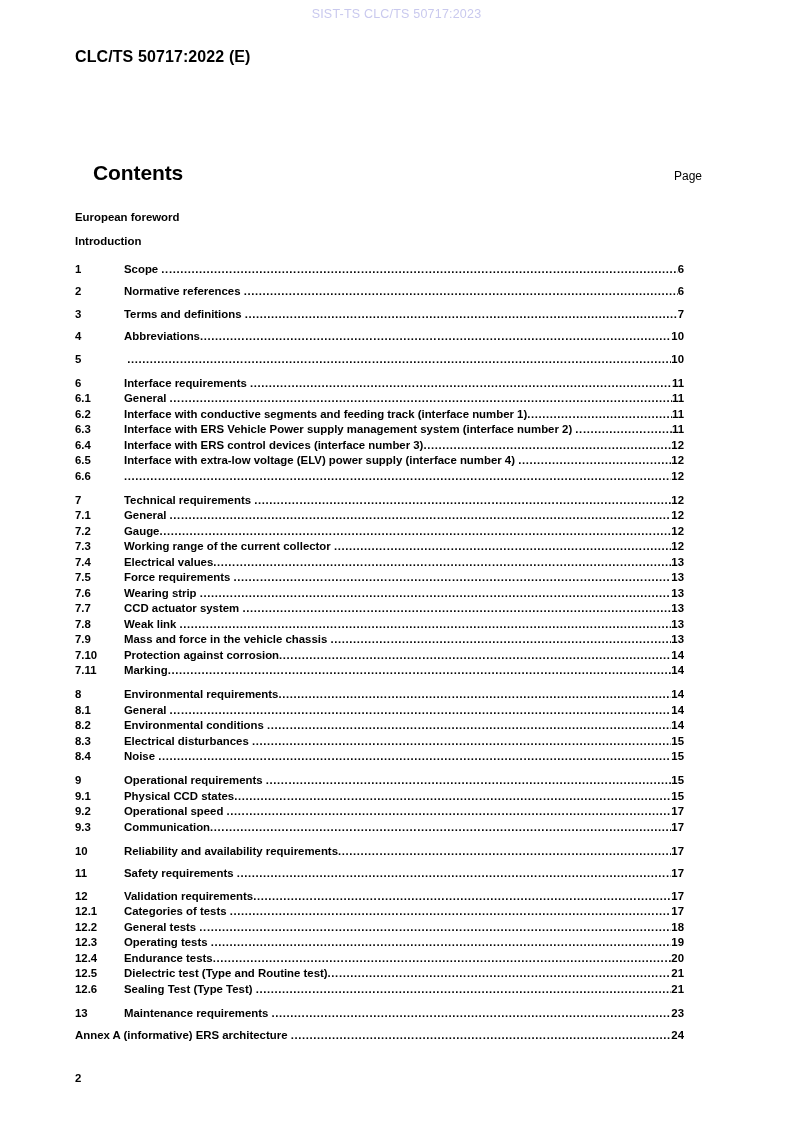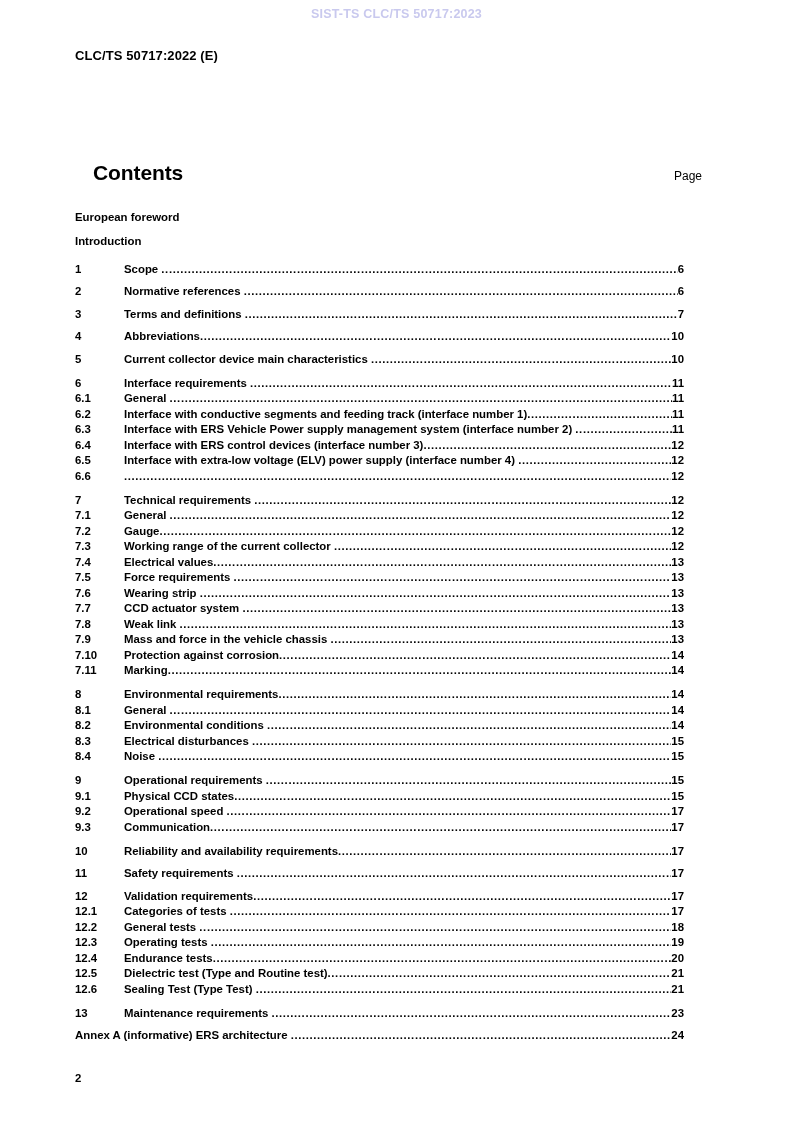--- a/index.html
+++ b/index.html
@@ -24,32 +24,32 @@
   }
 
   
   .watermark {
     position: absolute;
     top: 7px;
     left: 0;
     width: 793px;
     text-align: center;
     font-size: 12.5px;
-    font-weight: bold;
+    font-weight: normal;
     letter-spacing: 0.2px;
     color: #c9c9ee;
     white-space: nowrap;
   }
 
   
   .running-head {
     position: absolute;
     top: 48px;
     left: 75px;
-    font-size: 13px;
+    font-size: 16px;
     font-weight: bold;
     letter-spacing: 0.1px;
   }
 
   
   .contents-row {
     position: absolute;
     top: 161px;
     left: 93px;
     width: 609px;
@@ -185,21 +185,20 @@
       </div>
       <div class="toc-entry lead-gap">
         <span class="e-num">4</span>
         <span class="e-label">Abbreviations</span>
         <span class="e-gap"></span>
         <span class="e-leader">...................................................................................................................................................................................</span>
         <span class="e-page">10</span>
       </div>
       <div class="toc-entry lead-gap">
         <span class="e-num">5</span>
-        <span class="e-label">Current collector device main characteristics</span>
         <span class="e-gap"> </span>
         <span class="e-leader">...................................................................................................................................................................................</span>
         <span class="e-page">10</span>
       </div>
       <div class="toc-entry group-start">
         <span class="e-num">6</span>
         <span class="e-label">Interface requirements</span>
         <span class="e-gap"> </span>
         <span class="e-leader">...................................................................................................................................................................................</span>
         <span class="e-page">11</span>

